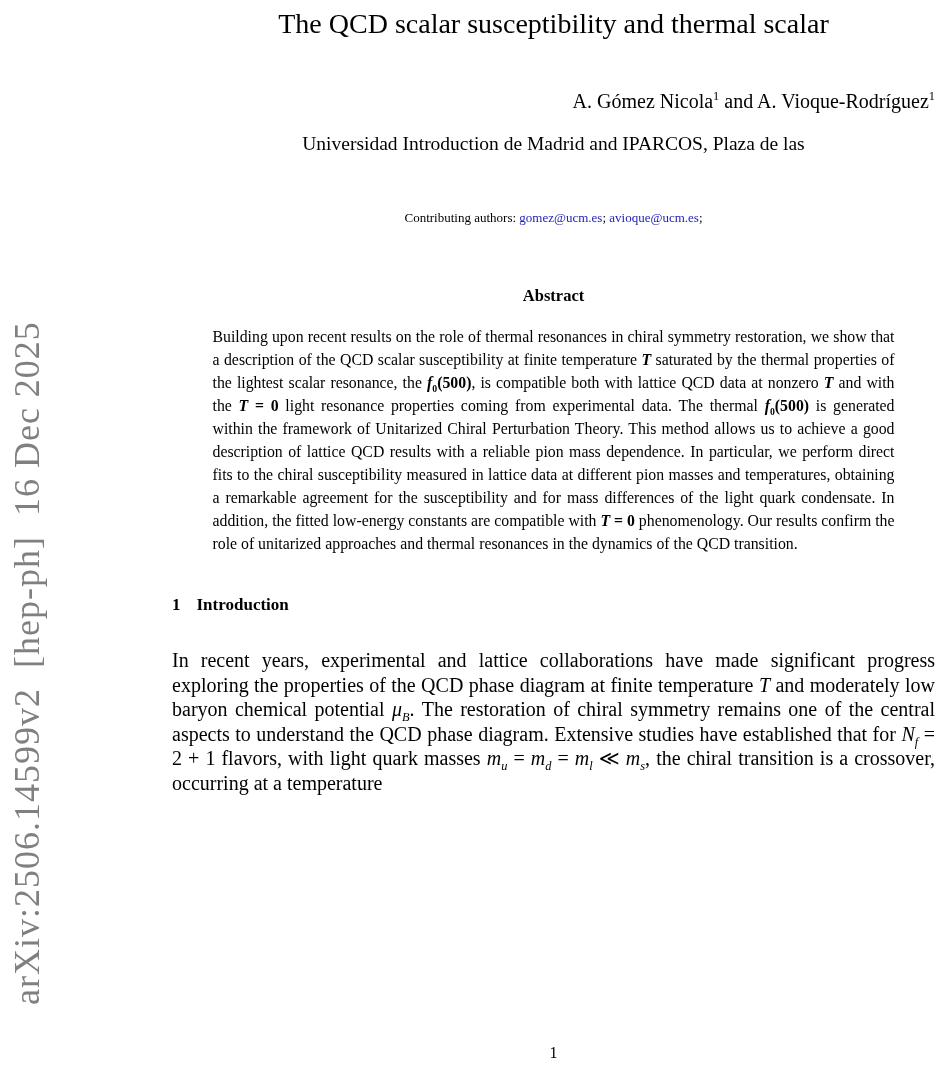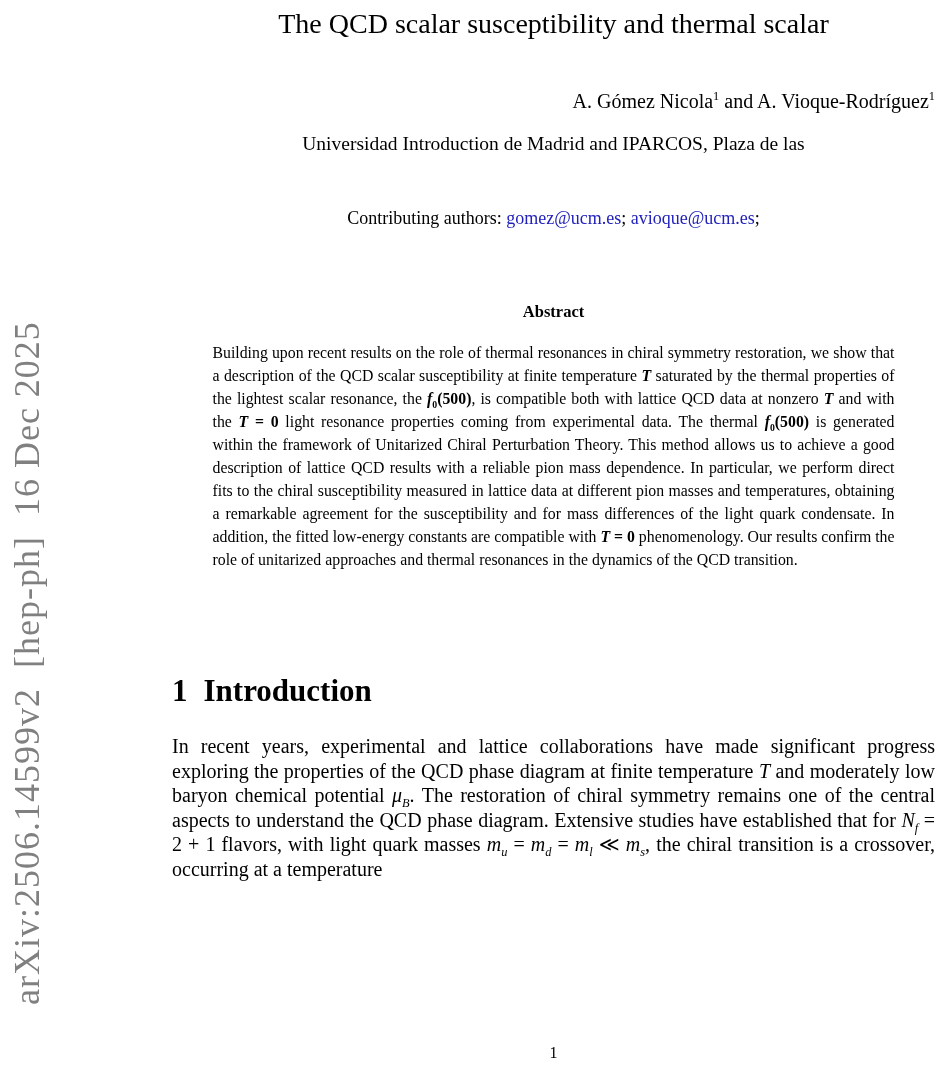--- a/index.html
+++ b/index.html
@@ -55,45 +55,45 @@
   }
   .affiliation {
     margin-top: 15px;
     text-align: center;
     font-size: 19.5px;
     line-height: 30px;
   }
   .contributing {
     margin-top: 46px;
     text-align: center;
-    font-size: 18px;
+    font-size: 13px;
     line-height: 26px;
   }
   .email-link {
     color: #2222bb;
     text-decoration: none;
     cursor: pointer;
   }
   .abstract-heading {
-    margin-top: 69px;
+    margin-top: 53px;
     text-align: center;
     font-size: 16.5px;
     line-height: 24px;
     font-weight: bold;
   }
   .abstract-body {
     margin: 17px auto 0 auto;
     width: 682px;
     font-size: 15.8px;
     line-height: 23px;
     text-align: justify;
   }
   .section-heading {
-    margin-top: 105px;
-    font-size: 31px;
+    margin-top: 35px;
+    font-size: 17px;
     line-height: 30px;
     font-weight: bold;
   }
   .section-number {
     margin-right: 16px;
   }
   .body-paragraph {
     margin-top: 28px;
     font-size: 20px;
     line-height: 24.5px;

